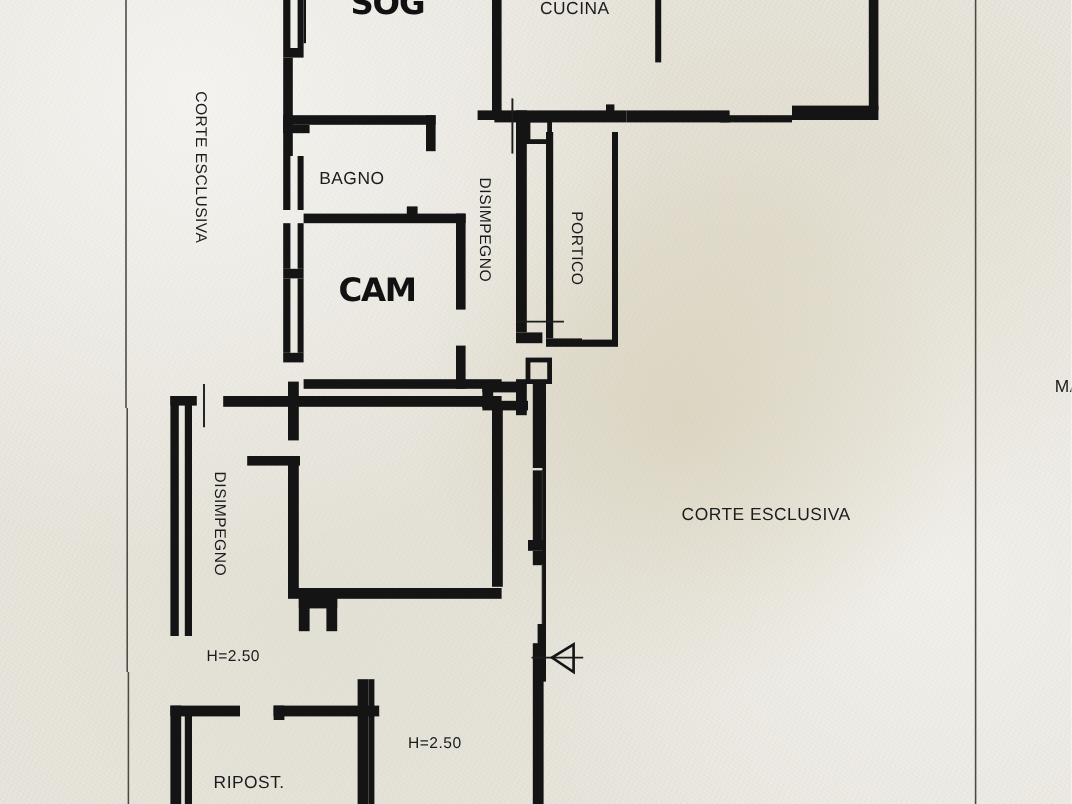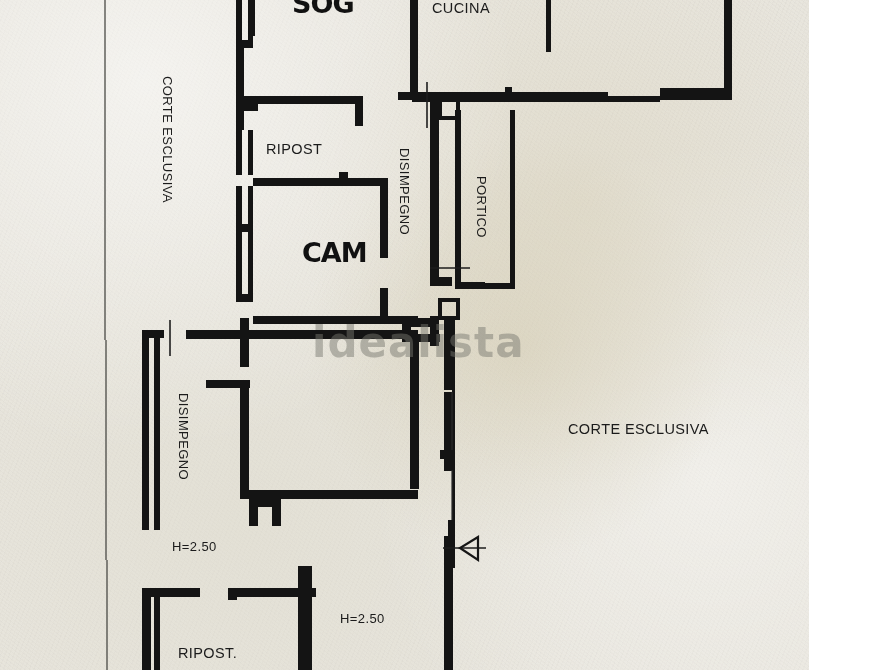--- a/index.html
+++ b/index.html
@@ -6,21 +6,21 @@
   html, body {
     margin: 0;
     padding: 0;
     background: #ffffff;
   }
   body {
     font-family: "Liberation Sans", sans-serif;
   }
   #plan-root {
     position: relative;
-    width: 809px;
+    width: 893px;
     height: 670px;
     overflow: hidden;
     background-color: #e7e4db;
   }
   
   #paper-texture {
     position: absolute;
     inset: 0;
     background-color: #e8e5dc;
     background-image:
@@ -205,39 +205,38 @@
     </g>
 
     <g stroke="#2a2a2a" stroke-width="1.2" fill="none">
       <line x1="452" y1="392" x2="452" y2="450"></line>
       <line x1="452" y1="470" x2="452" y2="520"></line>
     </g>
   </svg>
 
   <div class="lbl lbl-hand" style="left:292px; top:-12px;">SOG</div>
 
-  <div class="lbl lbl-hand" style="left:282px; top:237px;margin-left:20px;">CAM</div>
-
-  <div class="lbl lbl-room" style="left:432px; top:0px;">CUCINA</div>
-
-  <div class="lbl lbl-room" style="left:266px; top:141px;">RIPOST</div>
+  <div class="lbl lbl-hand" style="left:282px; top:227px;">CAM</div>
+
+  <div class="lbl lbl-room" style="left:450px; top:0px;">CUCINA</div>
+
+  <div class="lbl lbl-room" style="left:266px; top:141px;">BAGNO</div>
 
   <div class="lbl lbl-vert" style="left:489px; top:176px; transform: rotate(90deg);">PORTICO</div>
 
   <div class="lbl lbl-vert" style="left:412px; top:148px; transform: rotate(90deg);">DISIMPEGNO</div>
 
   <div class="lbl lbl-vert" style="left:191px; top:393px; transform: rotate(90deg);">DISIMPEGNO</div>
 
   <div class="lbl lbl-vert" style="left:175px; top:76px; transform: rotate(90deg);">CORTE ESCLUSIVA</div>
 
   <div class="lbl lbl-room" style="left:568px; top:421px;">CORTE ESCLUSIVA</div>
 
   <div class="lbl lbl-room" style="left:178px; top:645px;">RIPOST.</div>
 
   <div class="lbl lbl-h" style="left:172px; top:539px;">H=2.50</div>
 
   <div class="lbl lbl-h" style="left:340px; top:611px;">H=2.50</div>
 
   <div class="lbl lbl-room" style="left:879px; top:315px;">MA</div>
 
-  <div id="watermark">idealista</div>
 
 </div>
 
 </body></html>

